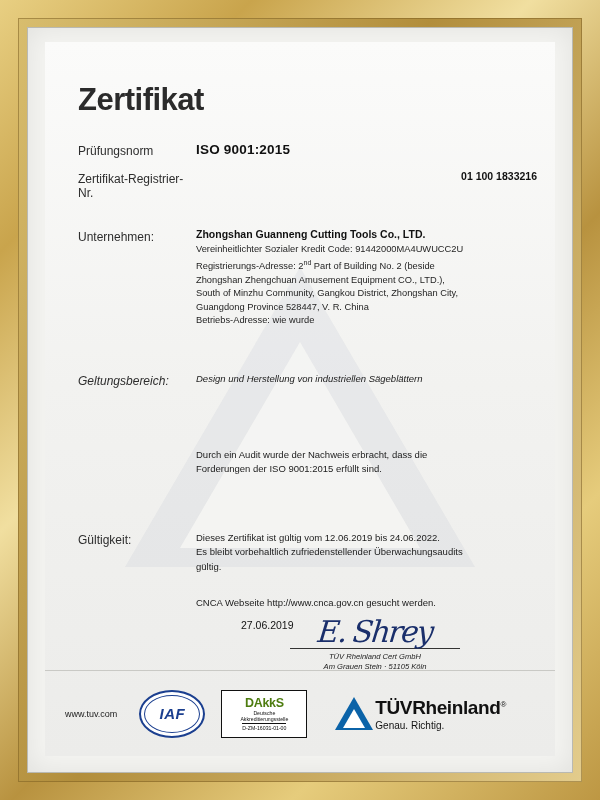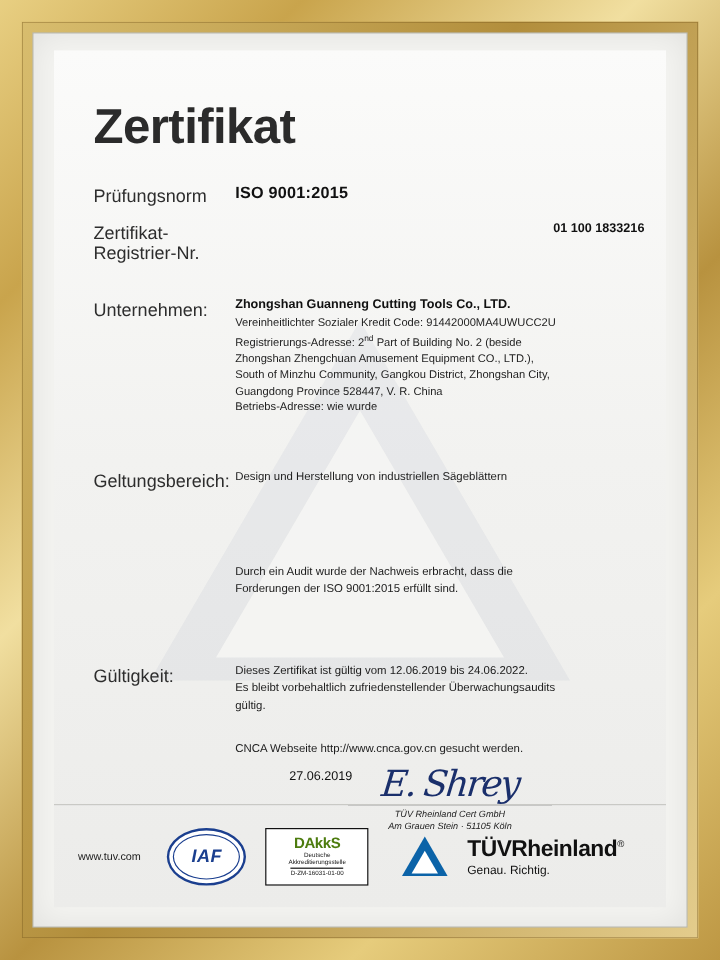--- a/index.html
+++ b/index.html
@@ -57,35 +57,35 @@
     border-right: 120px solid transparent;
     border-bottom: 206px solid rgba(245,245,243,.96);
   }
   .content {
     position: relative;
     z-index: 3;
     padding: 0;
     color: #1b1b1b;
   }
   .title {
-    font-size: 41px;
+    font-size: 31px;
     font-weight: 700;
     letter-spacing: -0.5px;
     color: #2b2b2b;
     margin: 40px 0 0 33px;
   }
   .row {
     display: flex;
     margin: 0 0 0 33px;
     padding-right: 18px;
   }
   .label {
     width: 118px;
     flex: 0 0 118px;
-    font-size: 15px;
+    font-size: 12px;
     color: #2d2d2d;
     padding-top: 2px;
   }
   .value { flex: 1; }
   .big-val {
     font-size: 13.5px;
     font-weight: 700;
     color: #111;
     letter-spacing: .2px;
   }
@@ -192,21 +192,21 @@
     background: #fff;
     display: flex; flex-direction: column;
     align-items: center; justify-content: center;
     padding: 2px 0;
     box-sizing: border-box;
   }
   .dakks-top { font-size: 12.5px; font-weight: 700; color: #4d7c0f; letter-spacing: -.3px; }
   .dakks-sub { font-size: 5.2px; line-height: 6.4px; color: #111; text-align: center; }
   .dakks-code { font-size: 5.2px; color: #111; margin-top: 1px; border-top: 1px solid #111; padding-top: 1px; }
   .tuv {
-    display: flex; align-items: center; gap: 16px; margin-left: 12px;
+    display: flex; align-items: center; gap: 2px; margin-left: 12px;
   }
   .tuv-tri {
     width: 0; height: 0;
     border-left: 19px solid transparent;
     border-right: 19px solid transparent;
     border-bottom: 33px solid #0b63a8;
     position: relative;
   }
   .tuv-tri:after {
     content:"";
@@ -252,21 +252,21 @@
             <div>Vereinheitlichter Sozialer Kredit Code: 91442000MA4UWUCC2U</div>
             <div>Registrierungs-Adresse: 2<span class="sup">nd</span> Part of Building No. 2 (beside</div>
             <div>Zhongshan Zhengchuan Amusement Equipment CO., LTD.),</div>
             <div>South of Minzhu Community, Gangkou District, Zhongshan City,</div>
             <div>Guangdong Province 528447, V. R. China</div>
             <div>Betriebs-Adresse: wie wurde</div>
           </div>
         </div>
       </div>
 
-      <div class="row" style="margin-top:44px;">
+      <div class="row" style="margin-top:44px;font-style:italic;">
         <div class="label">Geltungsbereich:</div>
         <div class="value scope">Design und Herstellung von industriellen Sägeblättern</div>
       </div>
 
       <div class="row" style="margin-top:60px;">
         <div class="label"></div>
         <div class="value para">
           <div>Durch ein Audit wurde der Nachweis erbracht, dass die</div>
           <div>Forderungen der ISO 9001:2015 erfüllt sind.</div>
         </div>

